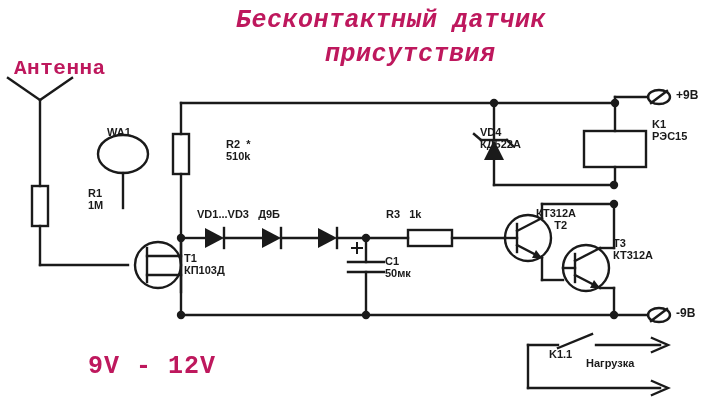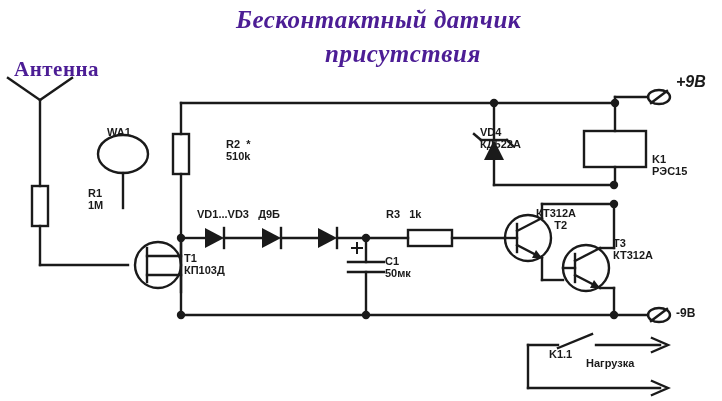--- a/index.html
+++ b/index.html
@@ -19,24 +19,24 @@
   }
   #schematic-svg {
     position: absolute;
     left: 0;
     top: 0;
     width: 722px;
     height: 401px;
   }
   .hdr {
     position: absolute;
-    font-family: Liberation Serif, serif;
+    font-family: Liberation Mono, monospace;
     font-style: italic;
     font-weight: bold;
-    color: #4c1d95;
+    color: #be185d;
     white-space: nowrap;
   }
   #title-line-1 {
     left: 236px;
     top: 6px;
     font-size: 25px;
     letter-spacing: 0.5px;
   }
   #title-line-2 {
     left: 325px;
@@ -217,20 +217,21 @@
         <circle cx="614" cy="185" r="4.2"></circle>
         <circle cx="614" cy="204" r="4.2"></circle>
       </g>
 
     </g>
   </svg>
 
   <div class="hdr" id="title-line-1">Бесконтактный датчик</div>
   <div class="hdr" id="antenna-label">Антенна</div>
   <div class="hdr" id="title-line-2">присутствия</div>
+  <div class="hdr" id="supply-label">9V - 12V</div>
 
   <div class="lbl" style="left:107px; top:127px;">WA1</div>
 
   <div class="lbl" style="left:88px; top:188px;">R1
 1М</div>
 
   <div class="lbl" style="left:194px; top:139px;margin-left:32px;">R2  *
 510k</div>
 
   <div class="lbl" style="left:197px; top:209px;">VD1...VD3   Д9Б</div>
@@ -245,24 +246,24 @@
 
   <div class="lbl" style="left:536px; top:208px;">КТ312А
       T2</div>
 
   <div class="lbl" style="left:613px; top:238px;">T3
 КТ312А</div>
 
   <div class="lbl" style="left:480px; top:127px;">VD4
 КД522А</div>
 
-  <div class="lbl" style="left:652px; top:154px;">K1
+  <div class="lbl" style="left:652px; top:119px;">K1
 РЭС15</div>
 
   <div class="lbl" style="left:549px; top:325px;margin-top:24px;">K1.1</div>
 
   <div class="lbl" style="left:586px; top:358px;">Нагрузка</div>
 
-  <div class="lbl" style="left:676px; top:76px; font-size:16px;font-style:italic;">+9В</div>
+  <div class="lbl" style="left:676px; top:90px; font-size:12px;">+9В</div>
 
   <div class="lbl" style="left:676px; top:308px; font-size:12px;">-9В</div>
 
 </div>
 
 </body></html>

